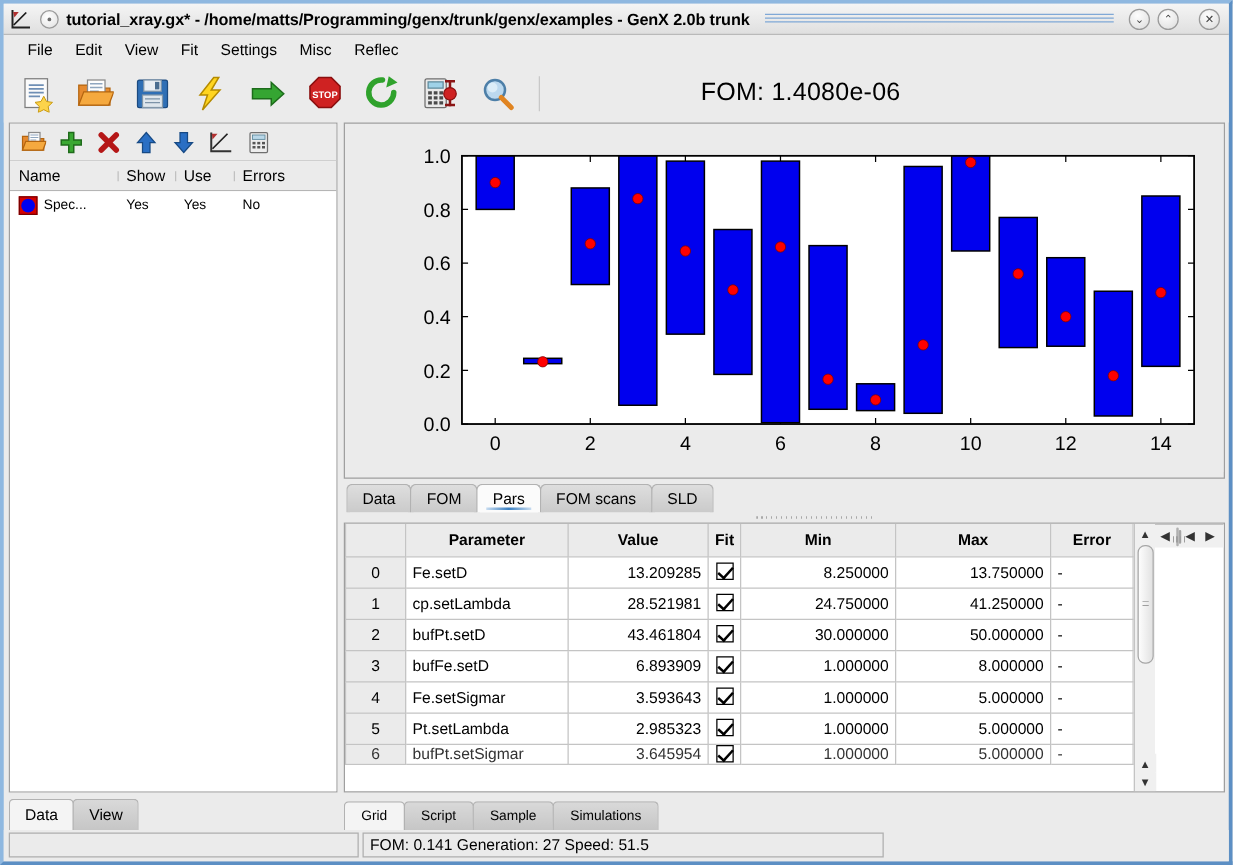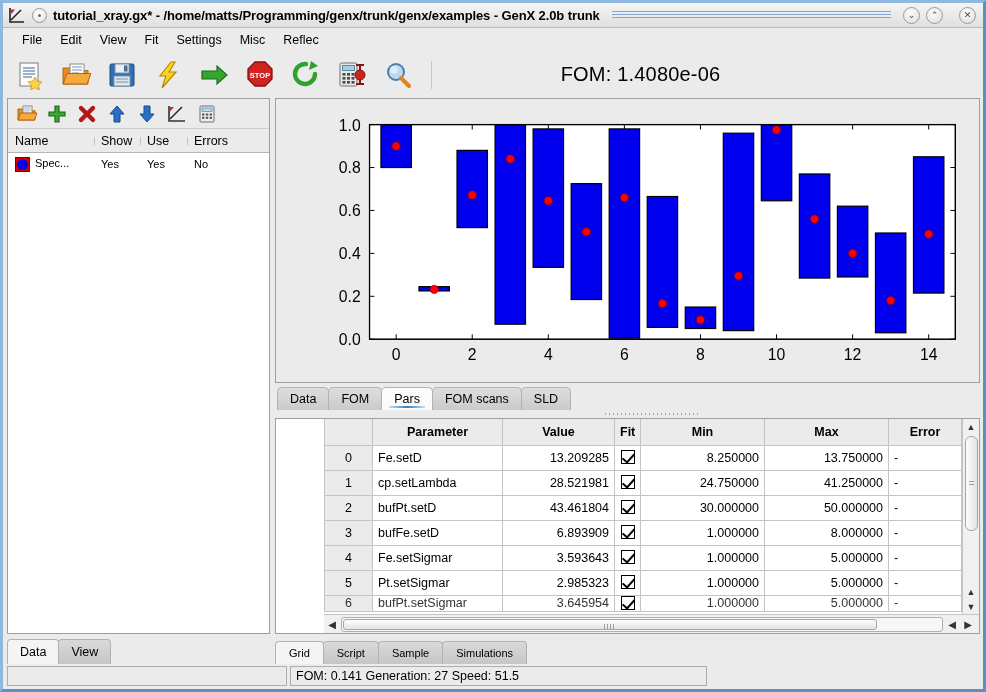--- a/index.html
+++ b/index.html
@@ -171,22 +171,22 @@
     flex:0 0 8px; position:relative;
   }
   #splitter-dots i {
     position:absolute; left:330px; top:3px; width:95px; height:2px;
     background-image:repeating-linear-gradient(90deg,#a8a8a8 0 1px,transparent 1px 4px);
     display:block;
   }
 
   
   #grid-wrap {
-    flex:1; min-height:0; display:flex; flex-direction:column;
-    border:1px solid #9f9f9f; background:#fff; overflow:hidden;padding-left:48px;
+    flex:1; min-height:0; display:flex; flex-direction:row;
+    border:1px solid #9f9f9f; background:#fff; overflow:hidden;
   }
   #grid-inner { flex:1; display:flex; min-height:0; }
   #grid-scroll { flex:1; overflow:hidden; position:relative; }
   table.grid { border-collapse:collapse; width:100%; table-layout:fixed; font-size:12.5px; }
   table.grid th, table.grid td {
     border:1px solid #c4c4c4; height:25px; padding:0 5px; font-weight:normal;
   }
   table.grid th {
     background:#ebebeb; font-weight:bold; text-align:center; height:26px;
     border-top:none;
@@ -659,21 +659,21 @@
                     <td class="idx">4</td>
                     <td class="par">Fe.setSigmar</td>
                     <td class="val">3.593643</td>
                     <td class="fit"><span class="cb"></span></td>
                     <td class="min">1.000000</td>
                     <td class="max">5.000000</td>
                     <td class="err">-</td>
                   </tr>
                   <tr>
                     <td class="idx">5</td>
-                    <td class="par">Pt.setSigmar</td>
+                    <td class="par">Pt.setLambda</td>
                     <td class="val">2.985323</td>
                     <td class="fit"><span class="cb"></span></td>
                     <td class="min">1.000000</td>
                     <td class="max">5.000000</td>
                     <td class="err">-</td>
                   </tr>
                   <tr class="partial">
                     <td class="idx">6</td>
                     <td class="par">bufPt.setSigmar</td>
                     <td class="val">3.645954</td>

